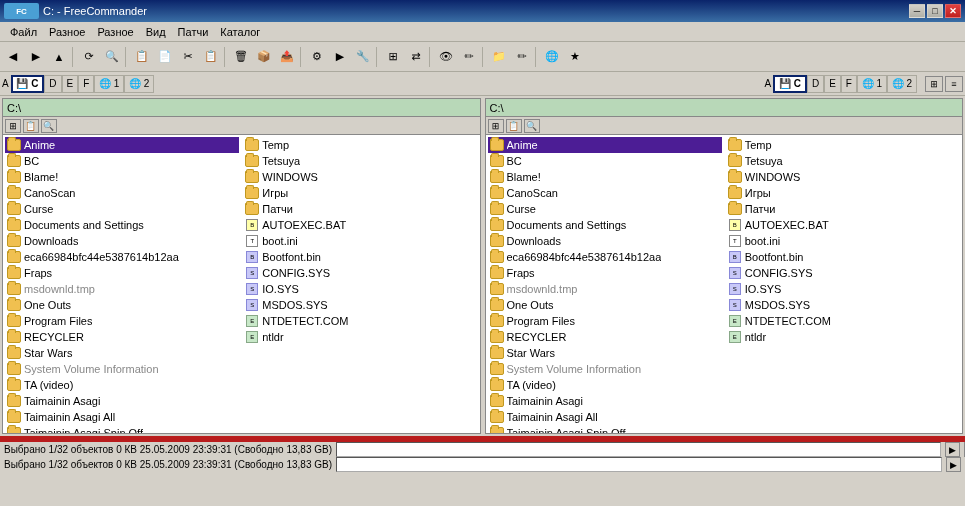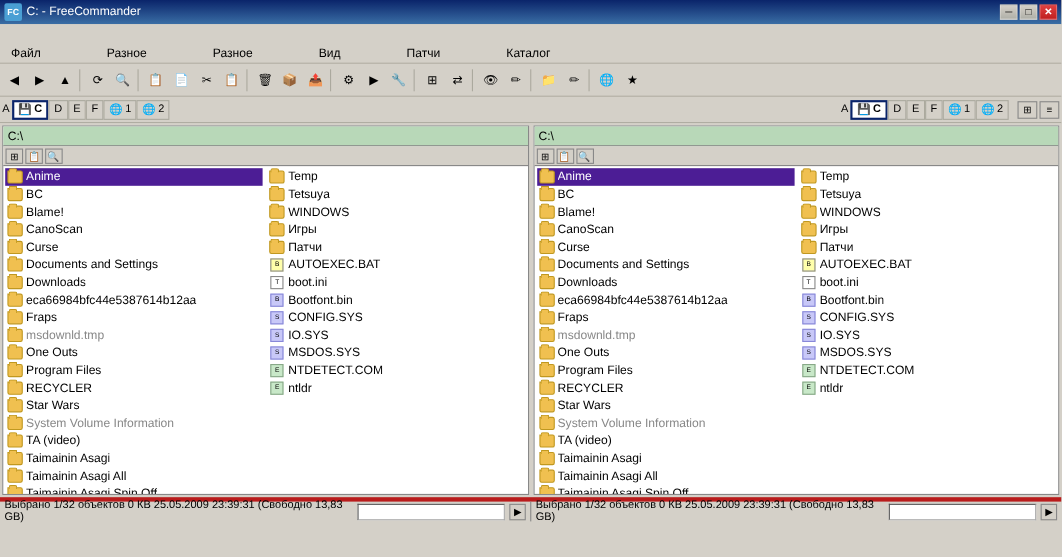--- a/index.html
+++ b/index.html
@@ -20,21 +20,21 @@
       align-items: center;
       padding: 0 4px;
       justify-content: space-between;
     }
     .title-bar-left {
       display: flex;
       align-items: center;
       gap: 4px;
     }
     .title-icon {
-      width: 16px;
+      width: 35px;
       height: 16px;
       background: #4a9fd4;
       border-radius: 2px;
       display: flex;
       align-items: center;
       justify-content: center;
       font-size: 8px;
       color: white;
       font-weight: bold;
     }
@@ -57,26 +57,25 @@
       font-size: 9px;
       cursor: pointer;
       color: #000;
       font-weight: bold;
     }
     .title-btn.close { background: linear-gradient(to bottom, #e04040, #c02020); color: white; }
 
     
     .menu-bar {
       background: #d4d0c8;
-      height: 36px;
-      display: flex;
-      align-items: flex-end;
+      height: 20px;
+      display: flex;
+      align-items: center;
       padding: 0 4px;
       border-bottom: 1px solid #aba99e;
-      gap: 48px;
     }
     .menu-item {
       padding: 2px 6px;
       font-size: 11px;
       cursor: pointer;
       color: #000;
     }
 
     
     .toolbar {
@@ -284,22 +283,23 @@
       font-size: 11px;
       overflow: hidden;
       text-overflow: ellipsis;
     }
     .file-name.dim { color: #888; }
 
     
     .bottom-status {
       height: 22px;
       background: #d4d0c8;
-      border-top: 4px solid #b91c1c;
-      display: flex;
+      border-top: 6px solid #b91c1c;
+      display: flex;
+      flex-direction: column;
     }
     .bottom-status-left, .bottom-status-right {
       flex: 1;
       display: flex;
       align-items: center;
       padding: 0 4px;
       font-size: 10px;
       gap: 4px;
     }
     .bottom-status-left { border-right: 1px solid #888; }

